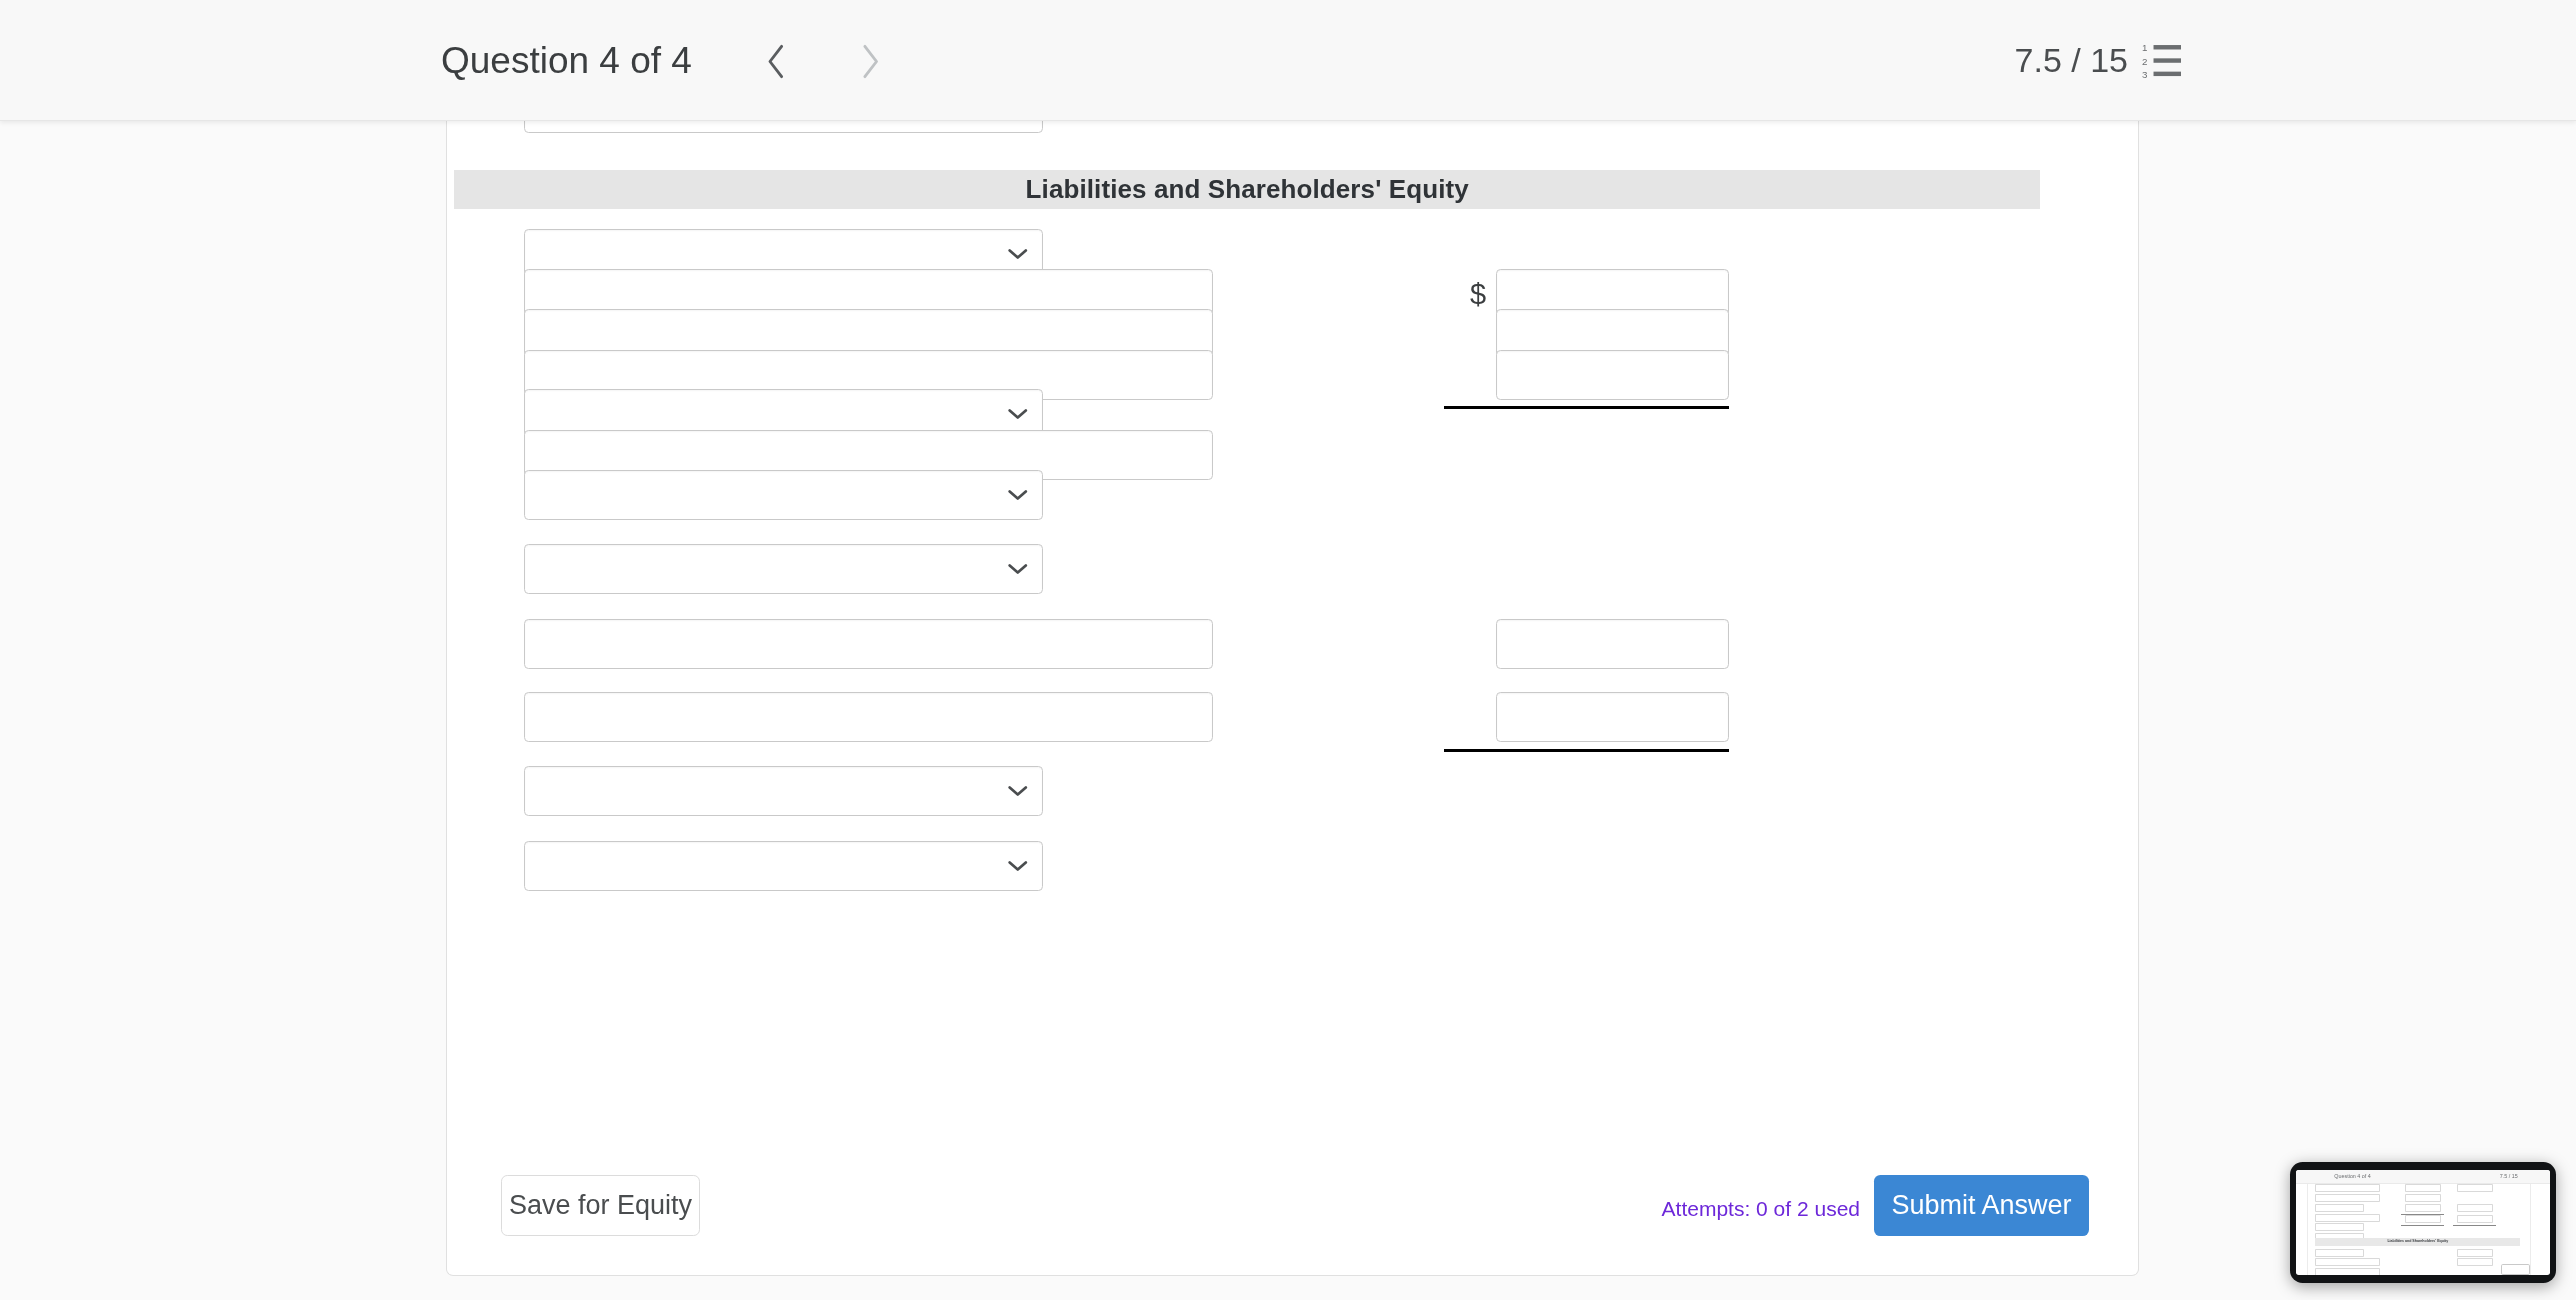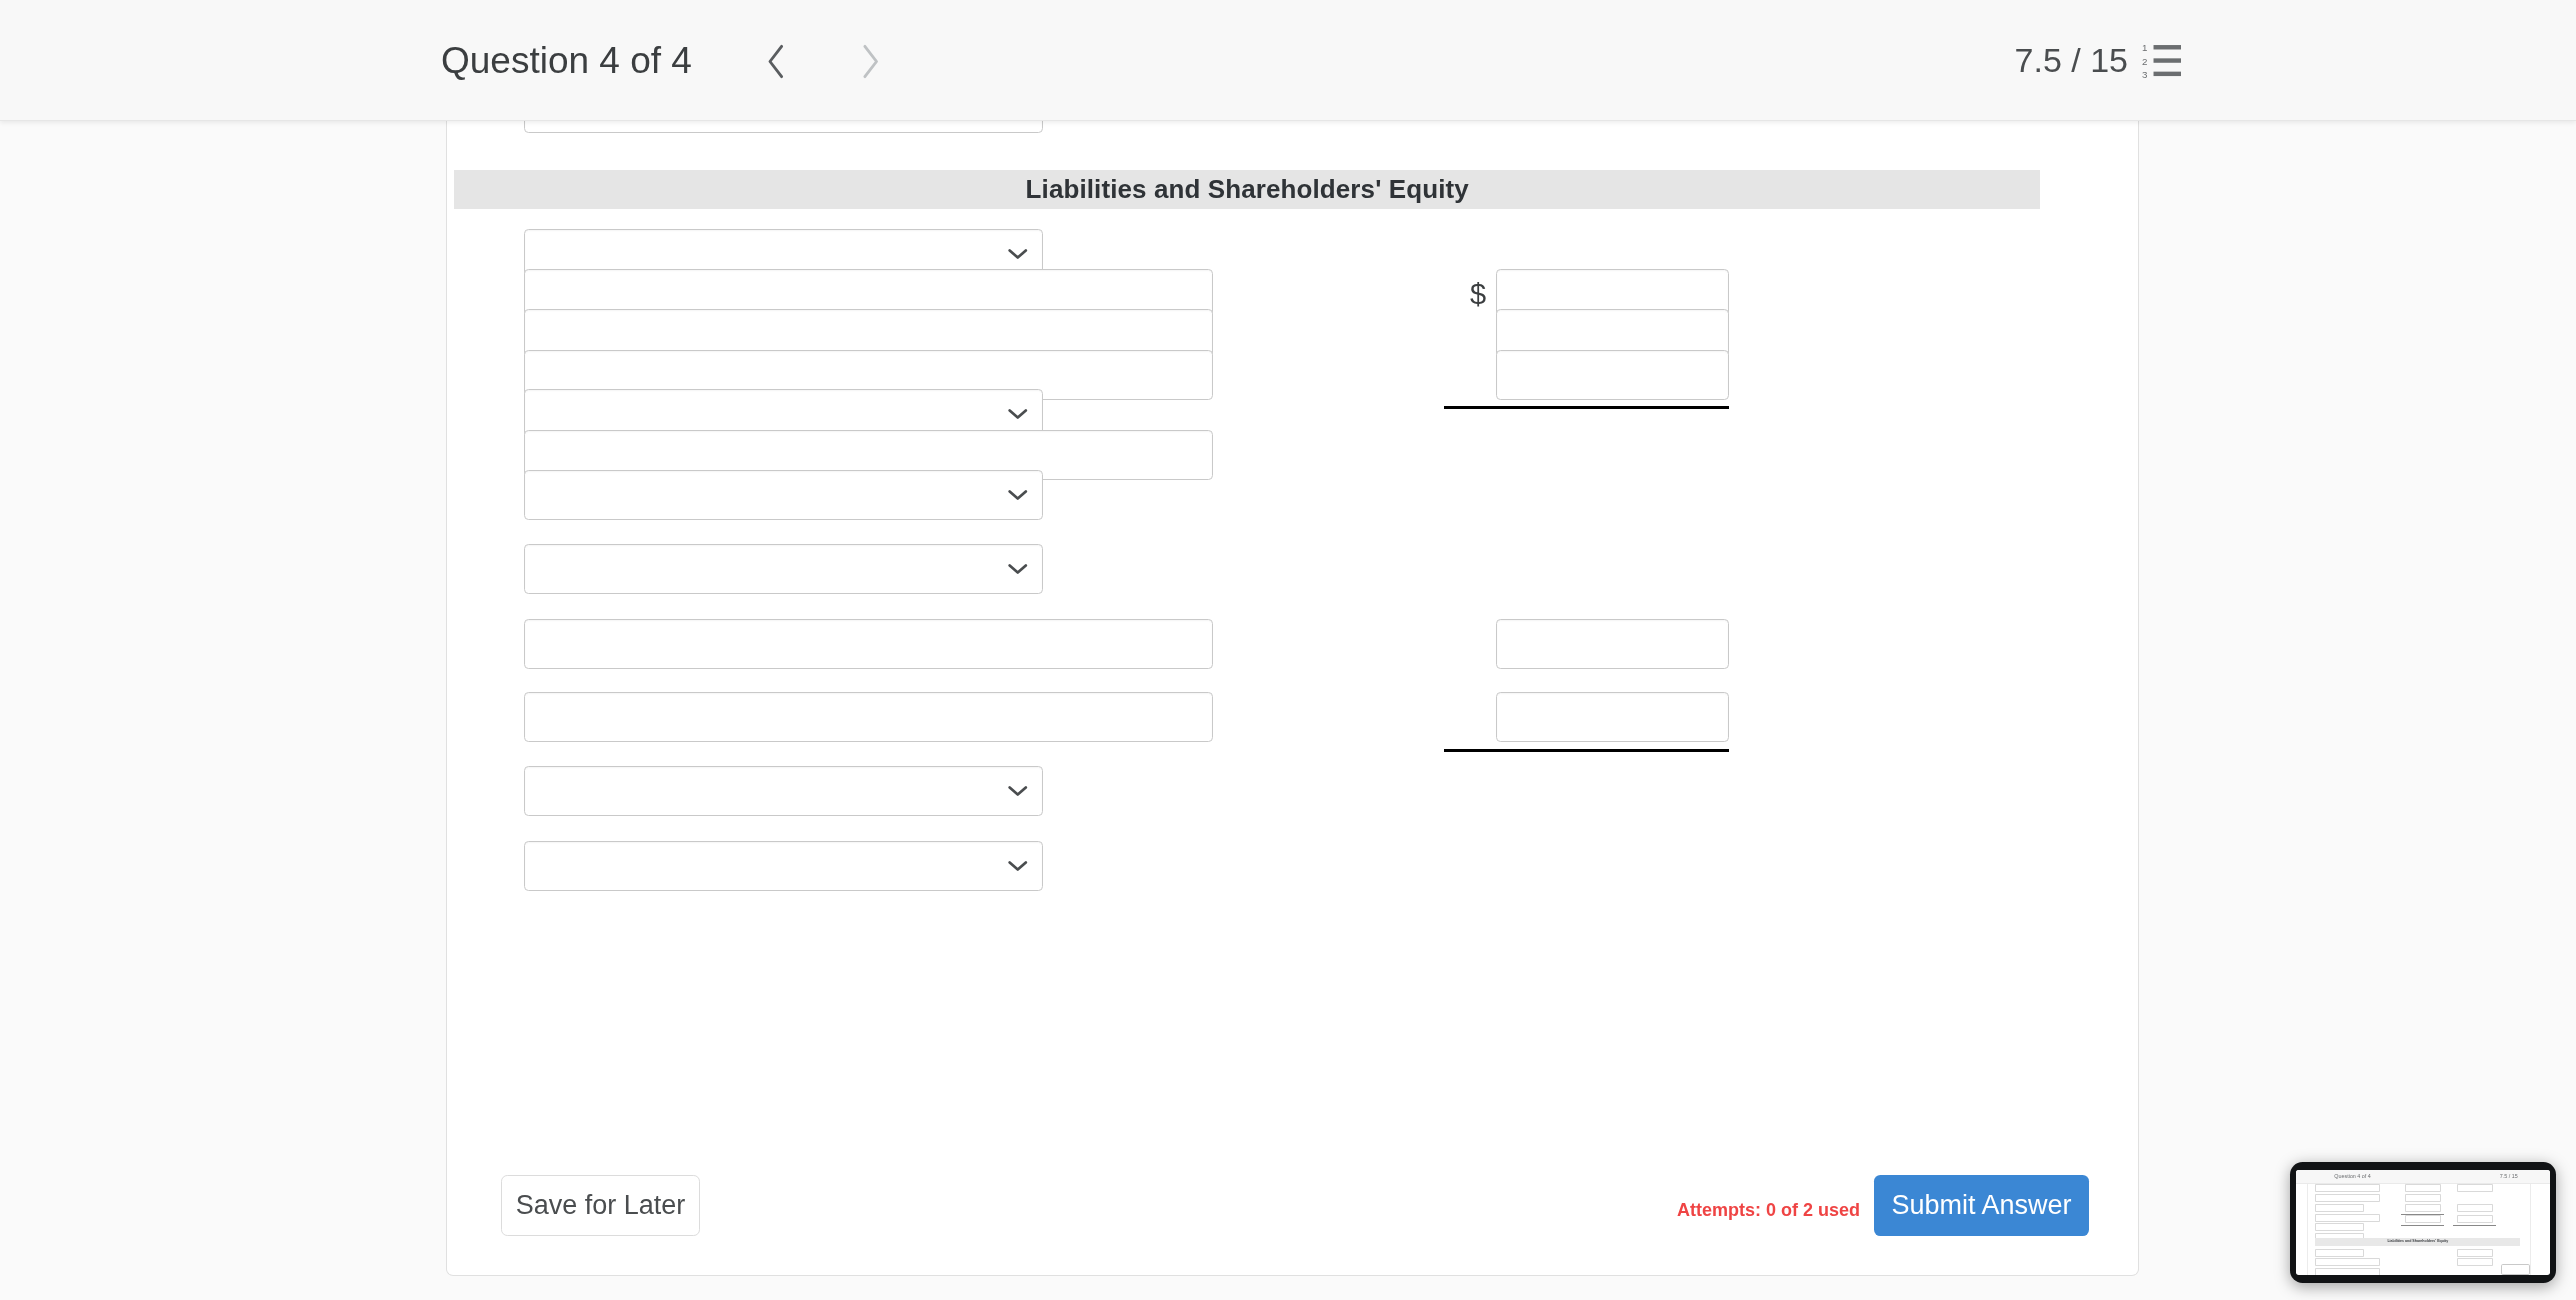--- a/index.html
+++ b/index.html
@@ -186,23 +186,23 @@
     border: 0.9px solid #dcdcdc;
     border-radius: 6.3px;
     font-family: "Liberation Sans", sans-serif;
     font-size: 27px;
     color: #4a4d4f;
     cursor: pointer;
   }
   .attempts {
     position: absolute;
     right: 278px; bottom: 54px;
-    font-size: 18px;
-    font-weight: bold;
-    color: #ef4444;
+    font-size: 21px;
+    font-weight: normal;
+    color: #6d28d9;
     white-space: nowrap;
   }
   .btn-submit {
     position: absolute;
     right: 49px; bottom: 39px;
     width: 215px; height: 61px;
     background: #3b87d4;
     border: none;
     border-radius: 6.3px;
     font-family: "Liberation Sans", sans-serif;
@@ -404,21 +404,21 @@
 
       <div class="sel-wrap" style="left:77px; top:720px;">
         <select class="sel"></select>
         <span class="sel-arrow">
           <svg width="21.5" height="14.4" viewBox="0 0 24 16" fill="none" stroke="#4a4d4f" stroke-width="3" stroke-linecap="round" stroke-linejoin="round">
             <polyline points="3,4 12,12 21,4"></polyline>
           </svg>
         </span>
       </div>
 
-      <button class="btn-save">Save for Later</button>
+      <button class="btn-save">Save for Equity</button>
 
       <div class="attempts">Attempts: 0 of 2 used</div>
 
       <button class="btn-submit">Submit Answer</button>
 
     </div>
   </div>
 </div>
 
 <div class="pip">

